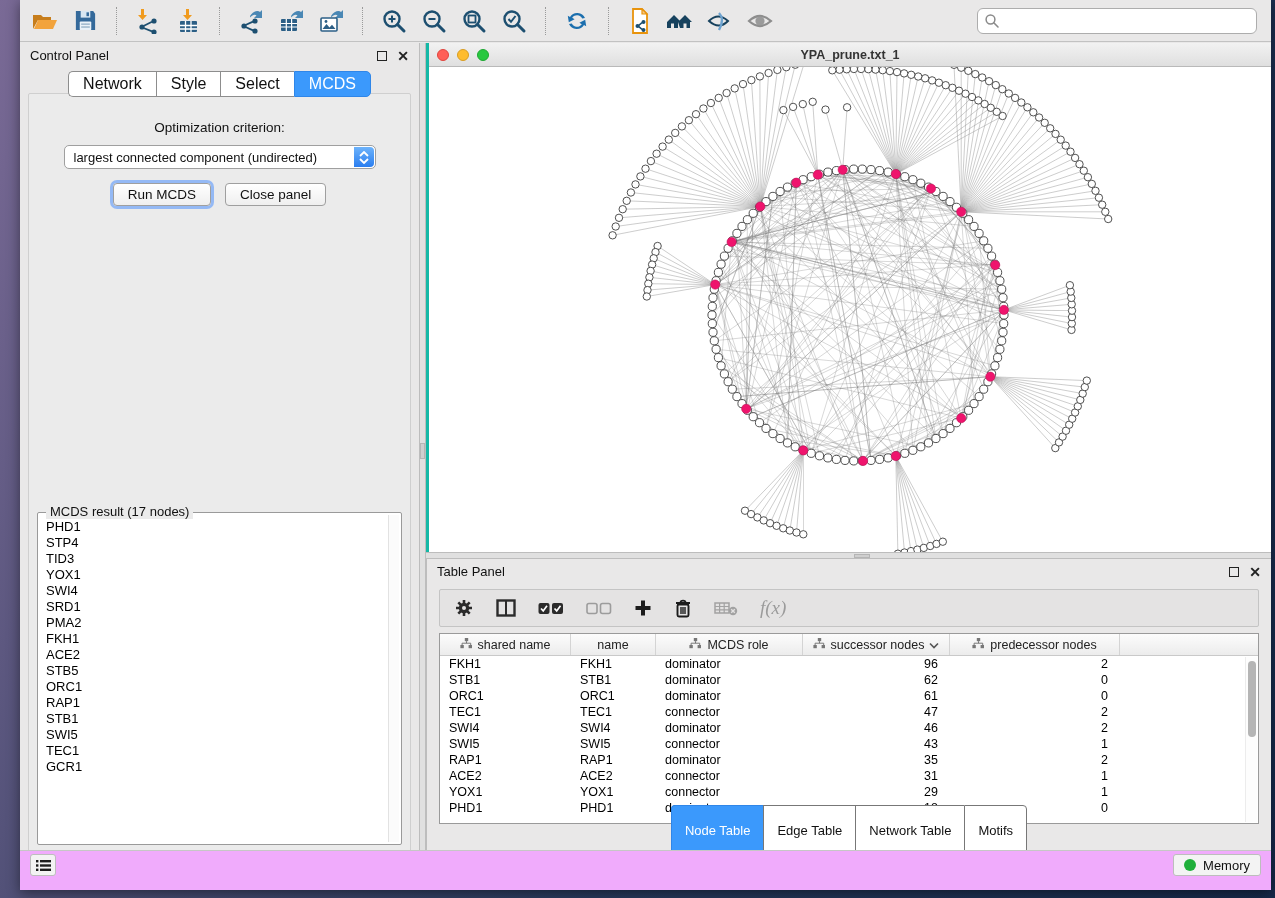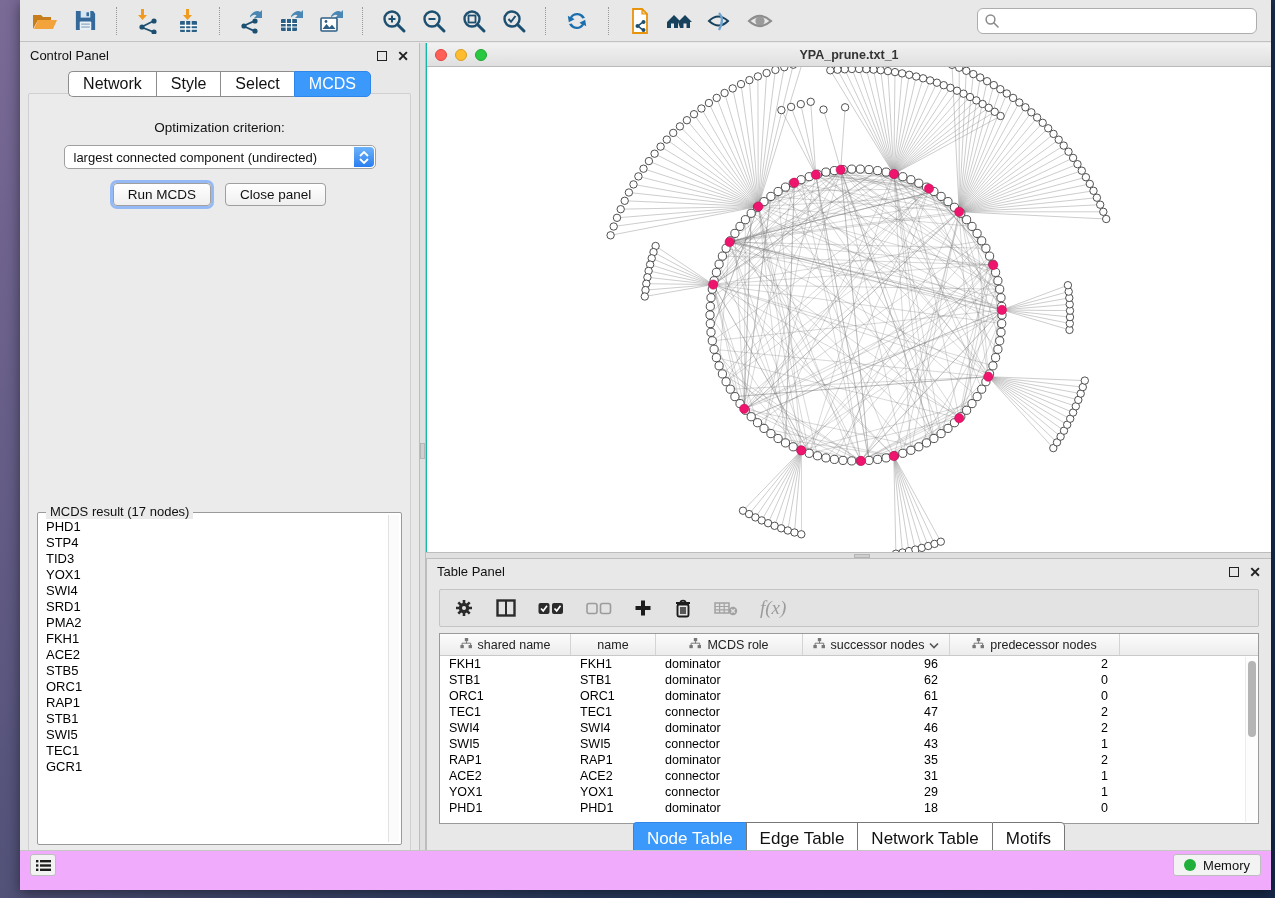--- a/index.html
+++ b/index.html
@@ -66,21 +66,21 @@
     border-left:1px solid #bdbdbd; border-right:1px solid #bdbdbd; }
   .vsplit .grip { position:absolute; top:400px; left:0px; width:5px; height:16px;
     background:#cfcfcf; border:1px solid #b5b5b5; }
   .hsplit { position:absolute; left:406px; right:0; top:552px; height:7px; background:#e0e0e0;
     border-top:1px solid #bdbdbd; border-bottom:1px solid #bdbdbd; }
   .hsplit .grip { position:absolute; left:428px; top:1px; width:16px; height:4px;
     background:#cfcfcf; border:1px solid #b5b5b5; }
 
   
   .netwin { position:absolute; left:406px; right:0; top:43px; height:509px;
-    background:#7dd3fc; border-left:1px solid #14b8a6; }
+    background:#7dd3fc; border-left:3px solid #14b8a6; }
   .net-titlebar { height:24px; background:linear-gradient(#f2f2f2,#dfdfdf);
     border-bottom:1px solid #b9b9b9; display:flex; align-items:center; padding:0 8px;
     position:relative; }
   .lights { display:flex; gap:8px; }
   .light { width:12px; height:12px; border-radius:50%; }
   .light.red { background:#ff5f57; border:.5px solid #e0443e; }
   .light.yellow { background:#febc2e; border:.5px solid #d89d22; }
   .light.green { background:#28c840; border:.5px solid #1ea832; }
   .net-title { position:absolute; left:0; right:0; text-align:center; font-size:12.5px;
     color:#333; font-weight:bold; }
@@ -103,21 +103,21 @@
   .tbody { font-size:12.5px; color:#000; }
   .tr { display:flex; height:16px; align-items:center; }
   .td { padding-left:9px; overflow:hidden; white-space:nowrap; }
   .td.num { text-align:right; padding-right:12px; padding-left:0; }
   .t-scroll { position:absolute; right:1px; top:23px; bottom:1px; width:12px; background:#fdfdfd;
     border-left:1px solid #ececec; }
   .t-thumb { position:absolute; left:1.5px; width:8px; top:4px; height:76px;
     background:#b5b5b5; border-radius:4px; }
   .tp-tabs { position:absolute; left:0; right:0; bottom:6px; display:flex; justify-content:center; }
   .tp-tab { border:1px solid #777; border-right:none; background:#fff; color:#111;
-    font-size:17px; padding:6px 13px; cursor:default; }
+    font-size:13px; padding:17px 13px; cursor:default; }
   .tp-tab:first-child { border-radius:4px 0 0 4px; }
   .tp-tab:last-child { border-radius:0 4px 4px 0; border-right:1px solid #777; }
   .tp-tab.active { background:#3b99fc; color:#fff; border-color:#2f86e8; }
 
   
   .statusbar { position:absolute; left:0; right:0; bottom:0; height:40px; background:#f0abfc;
     border-top:1px solid #c6c6c6;padding-left:26px; }
   .sb-left { position:absolute; left:10px; top:3px; width:26px; height:22px;
     border:1px solid #bdbdbd; border-radius:3px; background:#f3f3f3;
     display:flex; align-items:center; justify-content:center; }

